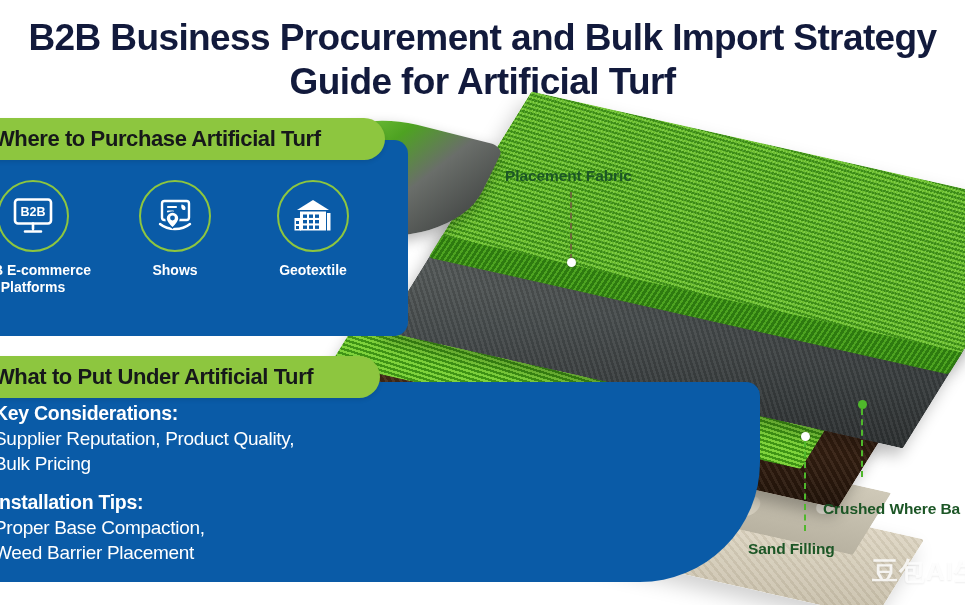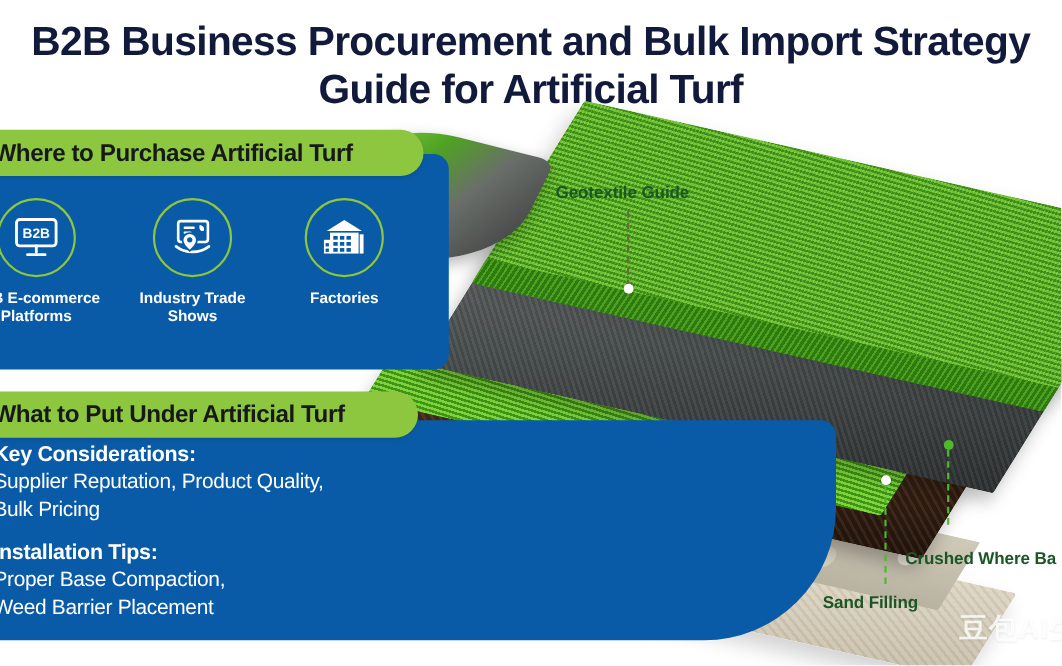--- a/index.html
+++ b/index.html
@@ -182,21 +182,21 @@
     <div class="slab sandbase"></div>
     <div class="slab gravel"></div>
     <div class="slab soil"></div>
     <div class="slab grass-mid"></div>
     <div class="slab geotex"></div>
     <div class="slab grass-top"></div>
     <div class="curl"></div>
   </div>
 
   <div class="callout">
-    <div class="label" style="left:505px; top:167px;">Geotextile Guide</div>
+    <div class="label" style="left:505px; top:167px;">Placement Fabric</div>
     <div class="lead dark" style="left:570px; top:192px; height:68px;"></div>
     <div class="dot white" style="left:567px; top:258px;"></div>
   </div>
 
   <div class="callout">
     <div class="dot green" style="left:439px; top:447px;"></div>
     <div class="lead" style="left:442px; top:456px; height:72px;"></div>
     <div class="label white" style="left:378px; top:537px;">Crushed Stone Base</div>
   </div>
 
@@ -239,21 +239,20 @@
         <svg width="42" height="38" viewBox="0 0 42 38" fill="none" aria-hidden="true">
           <rect x="8" y="4" width="27" height="19" rx="2.5" stroke="#ffffff" stroke-width="2.4"></rect>
           <path d="M14 10h8M14 14.5h5" stroke="#ffffff" stroke-width="2.2" stroke-linecap="round"></path>
           <path d="M27.5 7.5c3.5.4 4.8 3 3.6 5.4-2.5.7-4.6-1.4-3.6-5.4z" fill="#ffffff"></path>
           <path d="M6 27c5 4 9.5 5 15 5s10-1 15-5" stroke="#ffffff" stroke-width="2.4" stroke-linecap="round"></path>
           <path d="M18.5 15c3.6 0 6.5 2.8 6.5 6.3 0 4.2-6.5 9.7-6.5 9.7S12 25.5 12 21.3C12 17.8 14.9 15 18.5 15z" fill="#ffffff" stroke="#0a5ba7" stroke-width="1.6"></path>
           <circle cx="18.5" cy="21" r="2.4" fill="#0a5ba7"></circle>
         </svg>
       </div>
       <div class="icon-label">
-        <div>Industry Trade</div>
         <div>Shows</div>
       </div>
     </div>
 
     <div class="icon-col c3">
       <div class="icon-circle">
         <svg width="44" height="38" viewBox="0 0 44 38" fill="none" aria-hidden="true">
           <path d="M22 3 6 13h32L22 3z" fill="#ffffff"></path>
           <rect x="9" y="14.5" width="26" height="19" fill="#ffffff"></rect>
           <rect x="3.5" y="21" width="6.5" height="12.5" fill="#ffffff"></rect>
@@ -267,21 +266,21 @@
             <rect x="12" y="28.5" width="4" height="3.4"></rect>
               <rect x="18" y="28.5" width="4" height="3.4"></rect>
               <rect x="24" y="28.5" width="4" height="3.4"></rect>
             <rect x="5" y="24" width="3" height="3"></rect>
               <rect x="5" y="29" width="3" height="3"></rect>
           </g>
           <rect x="36" y="16" width="3.5" height="17.5" fill="#ffffff"></rect>
         </svg>
       </div>
       <div class="icon-label">
-        <div>Factories</div>
+        <div>Geotextile</div>
       </div>
     </div>
 
   </div>
 
   <div class="panel panel-bottom"></div>
 
   <div class="banner banner-2">
     <span>What to Put Under Artificial Turf</span>
   </div>

